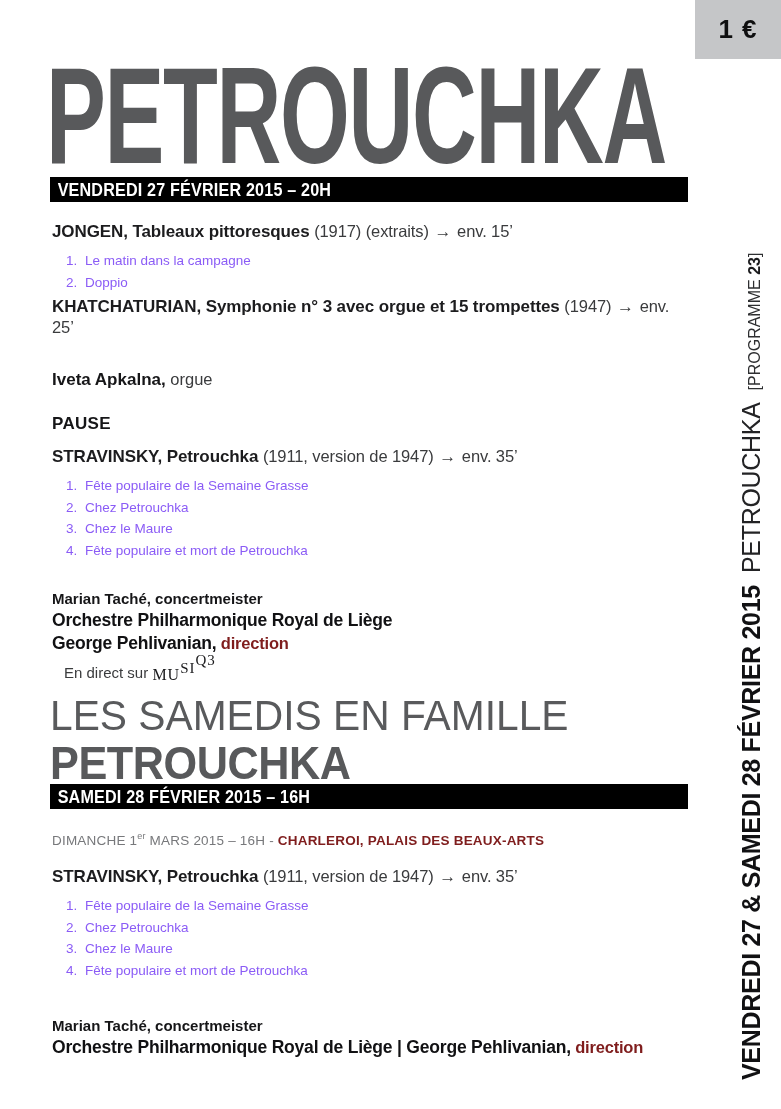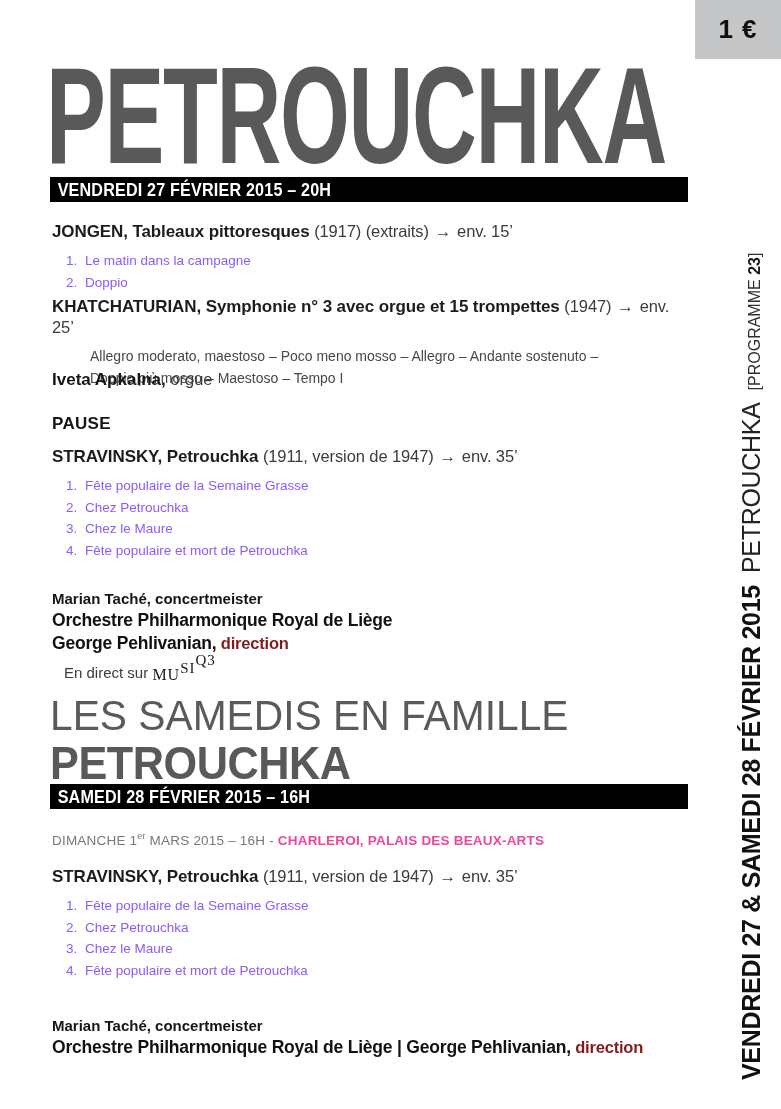--- a/index.html
+++ b/index.html
@@ -54,21 +54,21 @@
     font-size:42px; font-weight:normal; color:#595a5c; letter-spacing:0px;
     transform:scaleX(0.97); transform-origin:0 0; white-space:nowrap; line-height:1;
   }
   .title2 {
     position:absolute; left:50px; top:739px; margin:0;
     font-size:47px; font-weight:bold; color:#58595b; letter-spacing:-0.5px;
     transform:scaleX(0.92); transform-origin:0 0; white-space:nowrap; line-height:1;
   }
   .alt-date { position:absolute; left:52px; top:831px; margin:0; font-size:13.5px; color:#77787b; letter-spacing:0.2px; }
   .alt-date sup { font-size:9px; }
-  .alt-date .venue { font-weight:bold; color:#ec4899; }
+  .alt-date .venue { font-weight:bold; color:#7f1d1d; }
   .sidebar-vertical {
     position:absolute; left:737px; top:1080px;
     transform:rotate(-90deg); transform-origin:0 0;
     white-space:nowrap; line-height:28px;
   }
   .sidebar-vertical .sv-dates { font-size:25px; font-weight:bold; color:#111113; letter-spacing:-0.3px; }
   .sidebar-vertical .sv-title { font-size:25px; font-weight:normal; color:#232325; margin-left:12px; letter-spacing:-0.3px; }
   .sidebar-vertical .sv-prog { font-size:16px; color:#2e2f31; margin-left:12px; }
   .sidebar-vertical .sv-prog-num { font-size:16px; font-weight:bold; color:#1a1a1c; }
 </style>
@@ -98,24 +98,20 @@
     </ol>
   </section>
 
   <section class="block" style="top:296px">
     <p class="work-head">
       <span class="wname">KHATCHATURIAN, Symphonie n° 3 avec orgue et 15 trompettes</span>
       <span class="winfo">(1947)</span>
       <span class="arrow">→</span>
       <span class="wdur">env. 25’</span>
     </p>
-    <div class="tempos">
-      <p>Allegro moderato, maestoso – Poco meno mosso – Allegro – Andante sostenuto –</p>
-      <p>Doppio più mosso – Maestoso – Tempo I</p>
-    </div>
   </section>
 
   <section class="block" style="top:369px">
     <p class="person-line">
       <span>Iveta Apkalna,</span><span class="role"> orgue</span>
     </p>
   </section>
 
   <section class="block" style="top:414px">
     <p class="pause">PAUSE</p>

